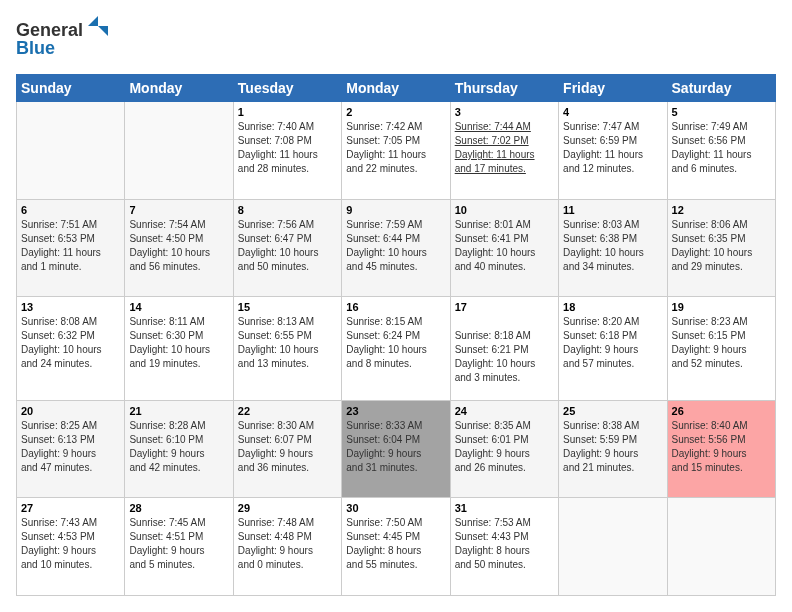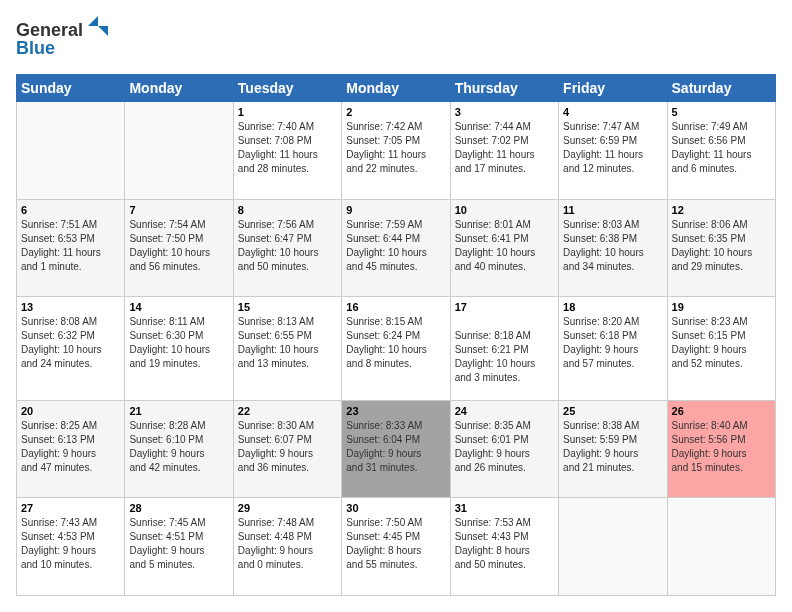--- a/index.html
+++ b/index.html
@@ -128,21 +128,21 @@
           </td>
           <td>
             <span class="day-num">2</span>
             <div class="day-info" style="white-space: pre-line;">Sunrise: 7:42 AM
 Sunset: 7:05 PM
 Daylight: 11 hours
 and 22 minutes.</div>
           </td>
           <td>
             <span class="day-num">3</span>
-            <div class="day-info" style="white-space: pre-line;">Sunrise: 7:44 AM
+            <div class="day-info" style="white-space: pre-line; text-decoration: underline;">Sunrise: 7:44 AM
 Sunset: 7:02 PM
 Daylight: 11 hours
 and 17 minutes.</div>
           </td>
           <td>
             <span class="day-num">4</span>
             <div class="day-info" style="white-space: pre-line;">Sunrise: 7:47 AM
 Sunset: 6:59 PM
 Daylight: 11 hours
 and 12 minutes.</div>
@@ -159,21 +159,21 @@
           <td style="background: rgb(245, 245, 245);">
             <span class="day-num">6</span>
             <div class="day-info" style="white-space: pre-line;">Sunrise: 7:51 AM
 Sunset: 6:53 PM
 Daylight: 11 hours
 and 1 minute.</div>
           </td>
           <td style="background: rgb(245, 245, 245);">
             <span class="day-num">7</span>
             <div class="day-info" style="white-space: pre-line;">Sunrise: 7:54 AM
-Sunset: 7:50 PM
+Sunset: 4:50 PM
 Daylight: 10 hours
 and 56 minutes.</div>
           </td>
           <td style="background: rgb(245, 245, 245);">
             <span class="day-num">8</span>
             <div class="day-info" style="white-space: pre-line;">Sunrise: 7:56 AM
 Sunset: 6:47 PM
 Daylight: 10 hours
 and 50 minutes.</div>
           </td>

